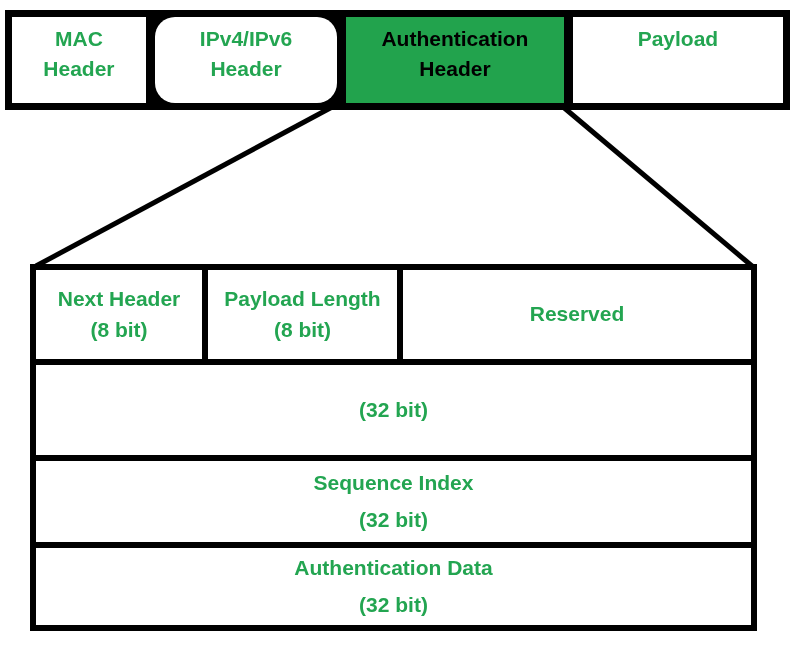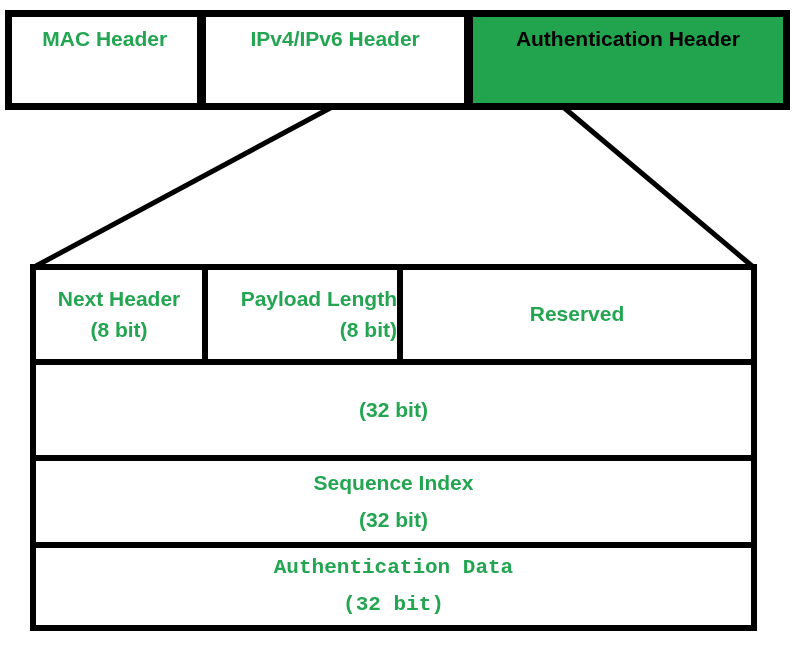--- a/index.html
+++ b/index.html
@@ -38,48 +38,48 @@
   }
   .segment .seg-label{
     color:var(--green-text);
     font-size:21px;
     line-height:1.42;
     text-align:center;
   }
   .segment.highlight{background:var(--green-fill);}
   .segment.highlight .seg-label{color:#000000;}
   .seg-mac{flex:125 1 0;}
-  .seg-ip{flex:182 1 0;}
+  .seg-ip{flex:182 1 0;border-radius:20px;}
   .seg-ah{flex:224 1 0;}
   .seg-payload{flex:215 1 0;}
   
   .ah-table{
     position:absolute;left:30px;top:264px;
     width:727px;height:367px;
     box-sizing:border-box;
     background:var(--line-black);
     padding:6px;
     display:flex;
     flex-direction:column;
     gap:6px;
   }
   .ah-row{display:flex;gap:6px;}
   .row-1{height:89px;}
   .row-2{height:90px;}
   .row-3{height:81px;}
-  .row-4{height:77px;font-family:Liberation Mono, monospace;}
+  .row-4{height:77px;}
   .ah-cell, .ah-row.full-row{
     background:#ffffff;
     display:flex;
     flex-direction:column;
     align-items:center;
     justify-content:center;
   }
   .cell-next{flex:166 1 0;}
-  .cell-paylen{flex:189 1 0;align-items:flex-end;}
+  .cell-paylen{flex:189 1 0;}
   .cell-reserved{flex:348 1 0;}
   .field-name, .field-bits{
     color:var(--green-text);
     font-size:21px;
     line-height:1.45;
     text-align:center;
   }
 </style>
 </head>
 <body>
@@ -93,20 +93,23 @@
 
   <div class="packet-bar">
     <div class="segment seg-mac">
       <span class="seg-label">MAC Header</span>
     </div>
     <div class="segment seg-ip">
       <span class="seg-label">IPv4/IPv6 Header</span>
     </div>
     <div class="segment seg-ah highlight">
       <span class="seg-label">Authentication Header</span>
+    </div>
+    <div class="segment seg-payload">
+      <span class="seg-label">Payload</span>
     </div>
   </div>
 
   <div class="ah-table">
 
     <div class="ah-row row-1">
       <div class="ah-cell cell-next">
         <span class="field-name">Next Header</span>
         <span class="field-bits">(8 bit)</span>
       </div>

